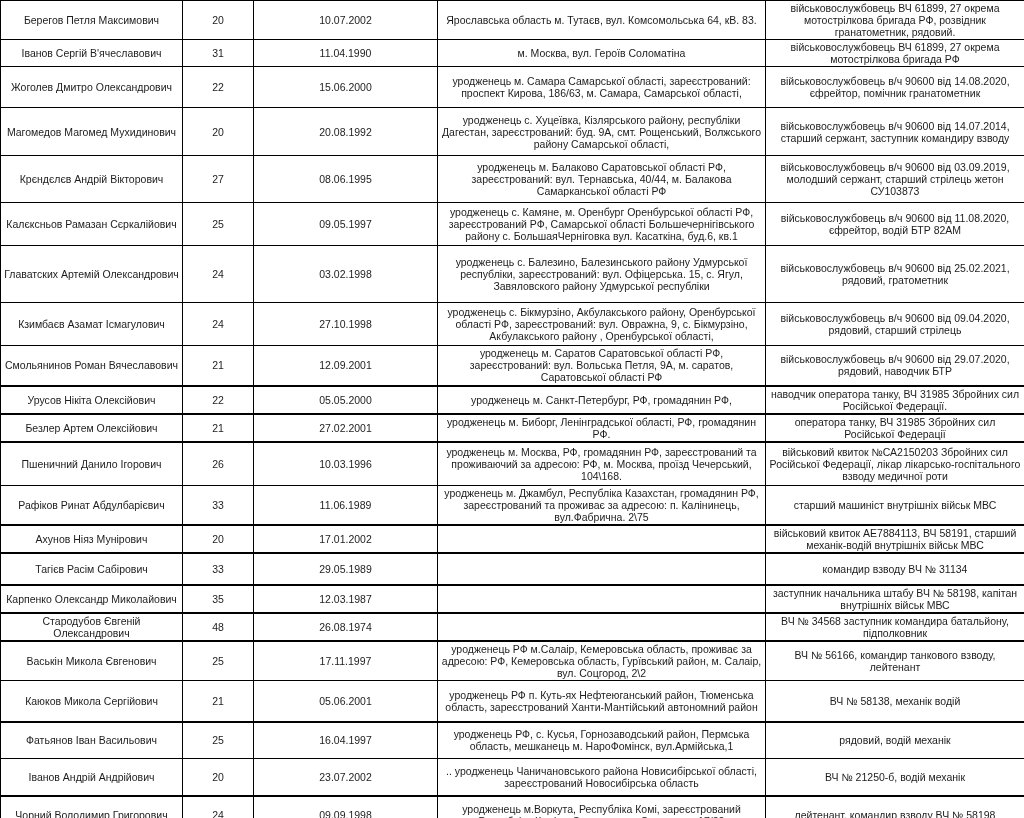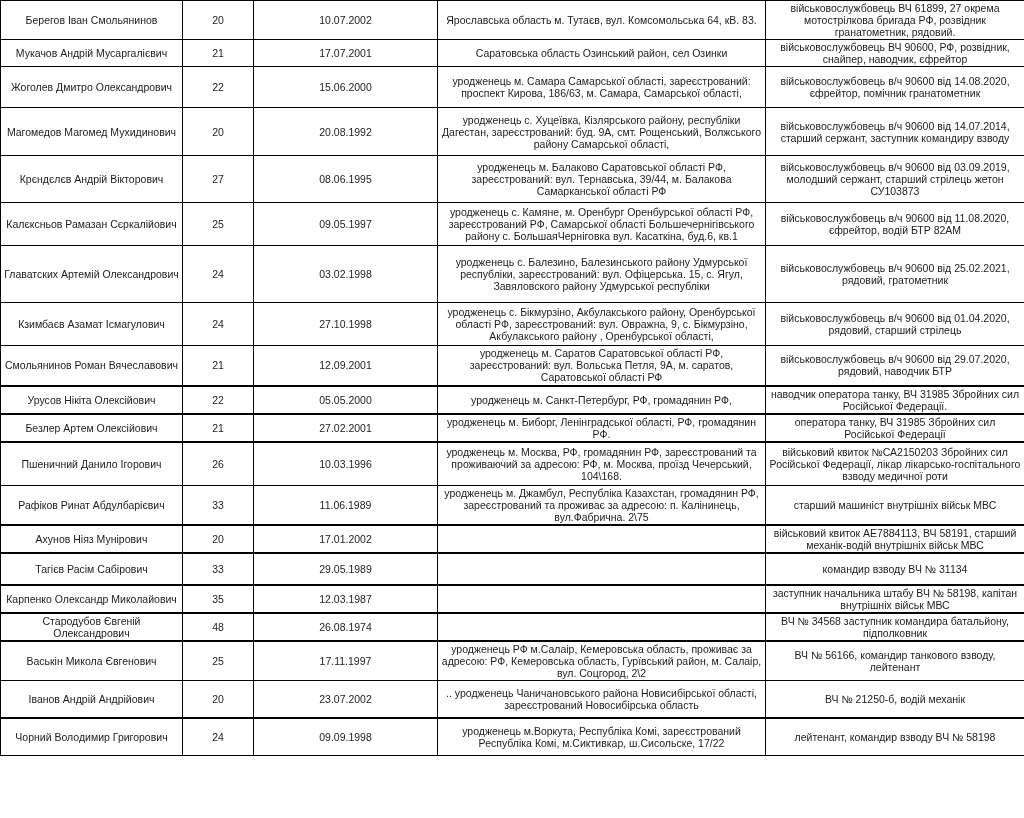--- a/index.html
+++ b/index.html
@@ -47,52 +47,52 @@
   <table class="personnel">
     <colgroup>
       <col class="c-name">
       <col class="c-age">
       <col class="c-dob">
       <col class="c-origin">
       <col class="c-service">
     </colgroup>
     <tbody>
         <tr style="height: 37px;">
-          <td>Берегов Іван Смольянинов</td>
+          <td>Берегов Петля Максимович</td>
           <td>20</td>
           <td>10.07.2002</td>
           <td>Ярославська область м. Тутаєв, вул. Комсомольська 64, кВ. 83.</td>
           <td>військовослужбовець ВЧ 61899, 27 окрема мотострілкова бригада РФ, розвідник гранатометник, рядовий.</td>
         </tr>
         <tr style="height: 26px;">
-          <td>Мукачов Андрій Мусаргалієвич</td>
-          <td>21</td>
-          <td>17.07.2001</td>
-          <td>Саратовська область Озинський район, сел Озинки</td>
-          <td>військовослужбовець ВЧ 90600, РФ, розвідник, снайпер, наводчик, єфрейтор</td>
+          <td>Іванов Сергій В'ячеславович</td>
+          <td>31</td>
+          <td>11.04.1990</td>
+          <td>м. Москва, вул. Героїв Соломатіна</td>
+          <td>військовослужбовець ВЧ 61899, 27 окрема мотострілкова бригада РФ</td>
         </tr>
         <tr style="height: 41px;">
           <td>Жоголев Дмитро Олександрович</td>
           <td>22</td>
           <td>15.06.2000</td>
           <td>уродженець м. Самара Самарської області, зареєстрований: проспект Кирова, 186/63, м. Самара, Самарської області,</td>
           <td>військовослужбовець в/ч 90600 від 14.08.2020, єфрейтор, помічник гранатометник</td>
         </tr>
         <tr style="height: 48px;">
           <td>Магомедов Магомед Мухидинович</td>
           <td>20</td>
           <td>20.08.1992</td>
           <td>уродженець с. Хуцеївка, Кізлярського району, республіки Дагестан, зареєстрований: буд. 9А, смт. Рощенський, Волжського району Самарської області,</td>
           <td>військовослужбовець в/ч 90600 від 14.07.2014, старший сержант, заступник командиру взводу</td>
         </tr>
         <tr style="height: 47px;">
           <td>Крєндєлєв Андрій Вікторович</td>
           <td>27</td>
           <td>08.06.1995</td>
-          <td>уродженець м. Балаково Саратовської області РФ, зареєстрований: вул. Тернавська, 39/44, м. Балакова Самарканської області РФ</td>
+          <td>уродженець м. Балаково Саратовської області РФ, зареєстрований: вул. Тернавська, 40/44, м. Балакова Самарканської області РФ</td>
           <td>військовослужбовець в/ч 90600 від 03.09.2019, молодший сержант, старший стрілець жетон СУ103873</td>
         </tr>
         <tr style="height: 43px;">
           <td>Калєксньов Рамазан Сєркалійович</td>
           <td>25</td>
           <td>09.05.1997</td>
           <td>уродженець с. Камяне, м. Оренбург Оренбурської області РФ, зареєстрований РФ, Самарської області Большечернігівського району с. БольшаяЧерніговка вул. Касаткіна, буд.6, кв.1</td>
           <td>військовослужбовець в/ч 90600 від 11.08.2020, єфрейтор, водій БТР 82АМ</td>
         </tr>
         <tr style="height: 57px;">
@@ -100,21 +100,21 @@
           <td>24</td>
           <td>03.02.1998</td>
           <td>уродженець с. Балезино, Балезинського району Удмурської республіки, зареєстрований: вул. Офіцерська. 15, с. Ягул, Завяловского району Удмурської республіки</td>
           <td>військовослужбовець в/ч 90600 від 25.02.2021, рядовий, гратометник</td>
         </tr>
         <tr style="height: 43px;">
           <td>Кзимбаєв Азамат Ісмагулович</td>
           <td>24</td>
           <td>27.10.1998</td>
           <td>уродженець с. Бікмурзіно, Акбулакського району, Оренбурської області РФ, зареєстрований: вул. Овражна, 9, с. Бікмурзіно, Акбулакського району , Оренбурської області,</td>
-          <td>військовослужбовець в/ч 90600 від 01.04.2020, рядовий, старший стрілець</td>
+          <td>військовослужбовець в/ч 90600 від 09.04.2020, рядовий, старший стрілець</td>
         </tr>
         <tr style="height: 40px;">
           <td>Смольянинов Роман Вячеславович</td>
           <td>21</td>
           <td>12.09.2001</td>
           <td>уродженець м. Саратов Саратовської області  РФ, зареєстрований: вул. Вольська Петля, 9А, м. саратов, Саратовської області РФ</td>
           <td>військовослужбовець в/ч 90600 від 29.07.2020, рядовий, наводчик БТР</td>
         </tr>
         <tr class="thick-top" style="height: 24px; border-radius: 12px;">
           <td>Урусов Нікіта Олексійович</td>
@@ -172,20 +172,34 @@
           <td></td>
           <td>ВЧ № 34568 заступник командира батальйону, підполковник</td>
         </tr>
         <tr class="thick-top" style="height: 37px;">
           <td>Васькін Микола Євгенович</td>
           <td>25</td>
           <td>17.11.1997</td>
           <td>уродженець РФ м.Салаір, Кемеровська область, проживає за адресою: РФ, Кемеровська область, Гурївський район, м. Салаір, вул. Соцгород, 2\2</td>
           <td>ВЧ № 56166, командир танкового взводу, лейтенант</td>
         </tr>
+        <tr style="height: 41px;">
+          <td>Каюков Микола Сергійович</td>
+          <td>21</td>
+          <td>05.06.2001</td>
+          <td>уродженець РФ п. Куть-ях Нефтеюганський район, Тюменська область, зареєстрований Ханти-Мантійський автономний район</td>
+          <td>ВЧ № 58138, механік водій</td>
+        </tr>
+        <tr class="thick-top" style="height: 37px;">
+          <td>Фатьянов Іван Васильович</td>
+          <td>25</td>
+          <td>16.04.1997</td>
+          <td>уродженець РФ, с. Кусья, Горнозаводський район, Пермська область, мешканець м. НароФомінск, вул.Армійська,1</td>
+          <td>рядовий, водій механік</td>
+        </tr>
         <tr style="height: 37px;">
           <td>Іванов Андрій Андрійович</td>
           <td>20</td>
           <td>23.07.2002</td>
           <td>.. уродженець Чаничановського района Новисибірської області, зареєстрований Новосибірська область</td>
           <td>ВЧ № 21250-б, водій механік</td>
         </tr>
         <tr class="thick-top" style="height: 38px;">
           <td>Чорний Володимир Григорович</td>
           <td>24</td>

